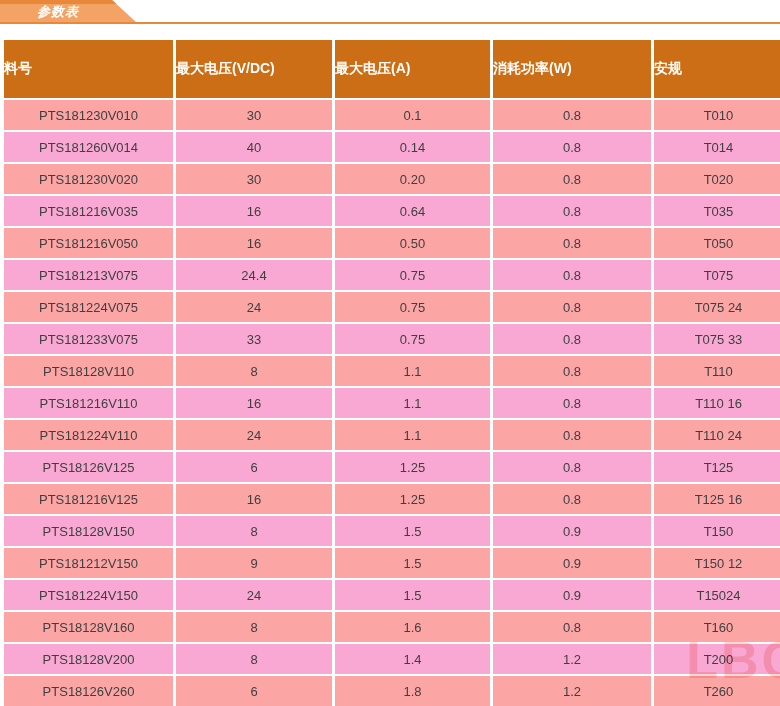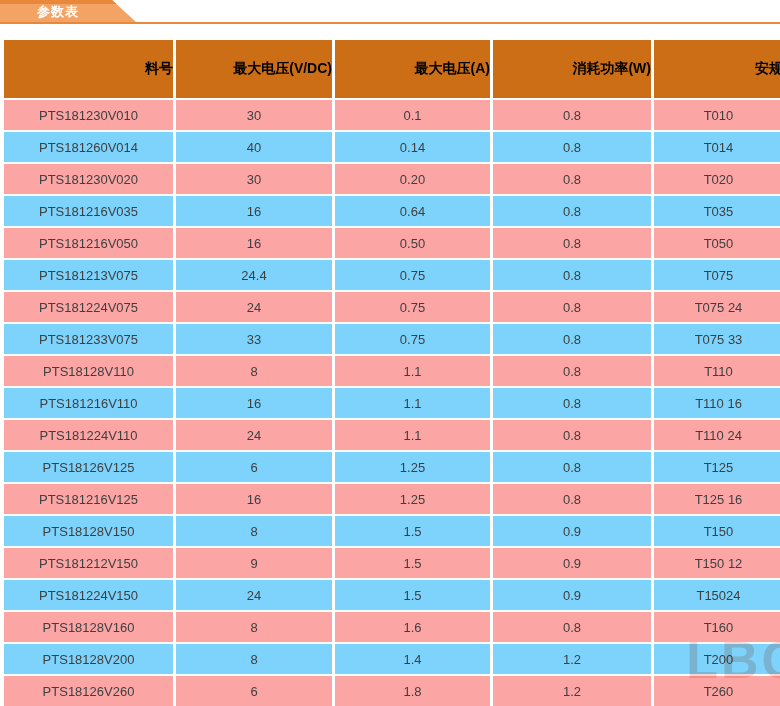--- a/index.html
+++ b/index.html
@@ -12,20 +12,21 @@
     position: relative;
   }
 
   
   .tab-bar { position: relative; height: 24px; }
   .tab {
     position: absolute; top: 0; left: 0;
     width: 136px; height: 22px;
     background: #f3a363;
     clip-path: polygon(0 0, 112px 0, 136px 22px, 0 22px);
+    font-style: italic;
   }
   .tab-top-strip {
     position: absolute; top: 0; left: 0;
     width: 100%; height: 4px;
     background: #e8883b;
   }
   .tab-label {
     position: absolute; top: 5px; left: 0; width: 116px;
     text-align: center;
     color: #ffffff; font-size: 13px; font-weight: bold;
@@ -41,40 +42,40 @@
   table.params {
     border-collapse: separate;
     border-spacing: 3px 2px;
     table-layout: fixed;
     margin-left: 1px;
     margin-top: 14px;
     width: 782px;
   }
   table.params th {
     background: #cb6e15;
-    color: #000000;
+    color: #ffffff;
     height: 58px;
     font-size: 14px;
     font-weight: bold;
-    text-align: right;
+    text-align: left;
     vertical-align: middle;
     padding: 0;
   }
   table.params td {
     height: 30px;
     text-align: center;
     vertical-align: middle;
     font-size: 13px;
     color: #3f3f3f;
     padding: 0;
     white-space: nowrap;
     overflow: hidden;
   }
   tr.row-white td { background: #fca5a5; }
-  tr.row-pink  td { background: #7dd3fc; }
+  tr.row-pink  td { background: #f9a8d4; }
 
   
   .watermark {
     position: absolute;
     top: 630px; right: -22px;
     font-size: 52px;
     font-weight: bold;
     letter-spacing: 3px;
     color: #f0978a;
     opacity: 0.38;

